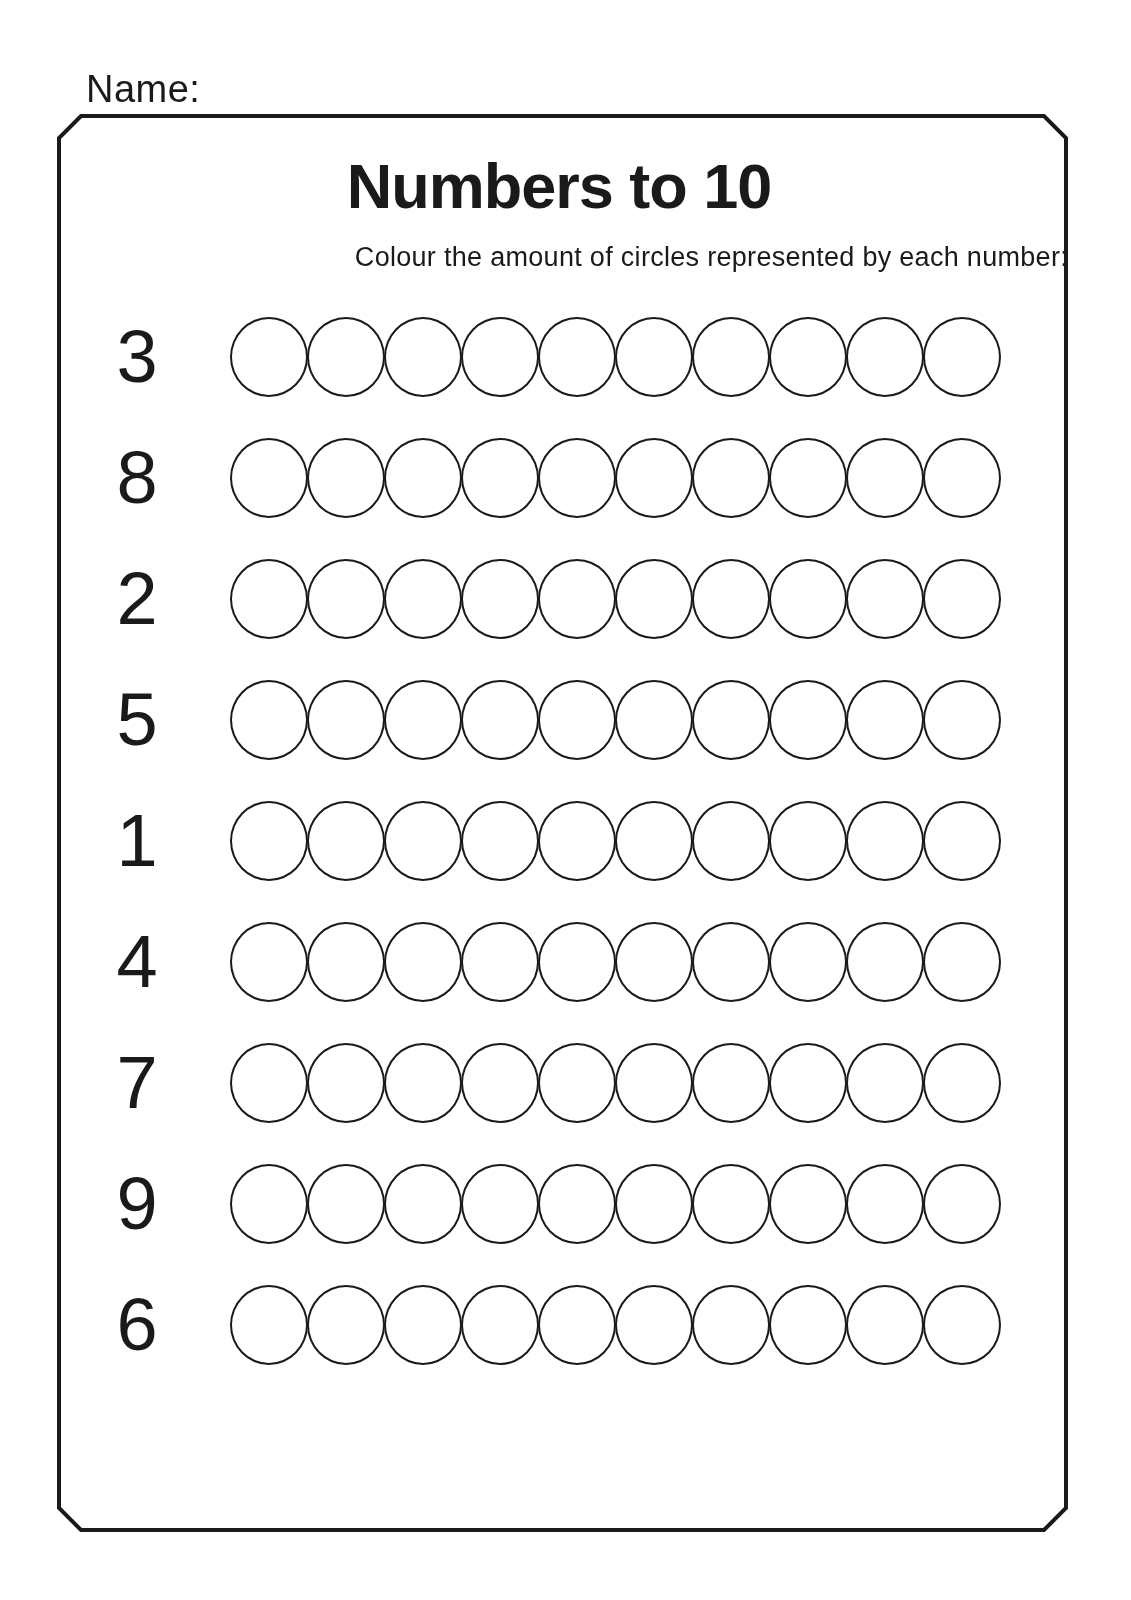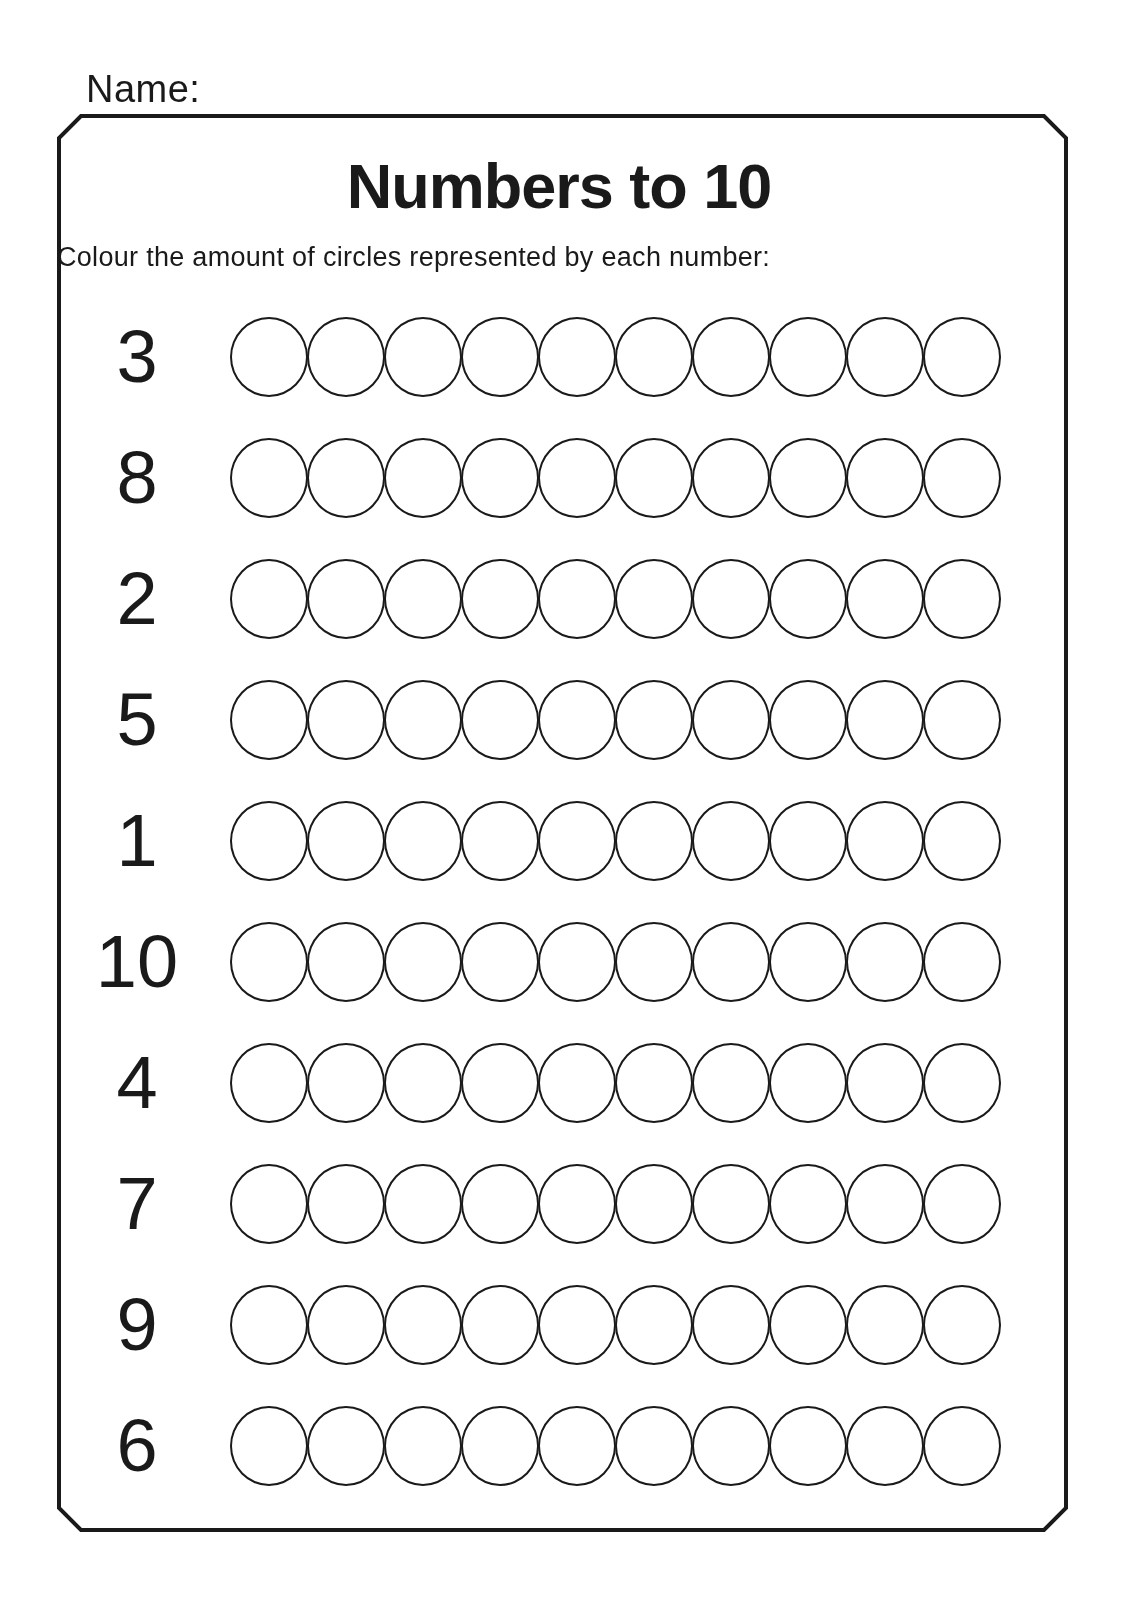--- a/index.html
+++ b/index.html
@@ -46,21 +46,21 @@
     font-weight: 800;
     letter-spacing: -1px;
     color: var(--ink);
   }
   .instruction {
     position: absolute;
     left: 57px;
     top: 242px;
     width: 1011px;
     margin: 0;
-    text-align: left;
+    text-align: right;
     font-size: 27px;
     font-weight: 400;
     letter-spacing: 0.3px;
     color: var(--ink);
   }
   .rows {
     position: absolute;
     left: 57px;
     top: 296px;
     width: 1011px;
@@ -181,35 +181,20 @@
           <div class="circle"></div>
           <div class="circle"></div>
           <div class="circle"></div>
           <div class="circle"></div>
           <div class="circle"></div>
           <div class="circle"></div>
           <div class="circle"></div>
         </div>
   </div>
 
-  <div class="row">
-    <div class="row-number">10</div>
-    <div class="circles">
-          <div class="circle"></div>
-          <div class="circle"></div>
-          <div class="circle"></div>
-          <div class="circle"></div>
-          <div class="circle"></div>
-          <div class="circle"></div>
-          <div class="circle"></div>
-          <div class="circle"></div>
-          <div class="circle"></div>
-          <div class="circle"></div>
-        </div>
-  </div>
 
   <div class="row">
     <div class="row-number">4</div>
     <div class="circles">
           <div class="circle"></div>
           <div class="circle"></div>
           <div class="circle"></div>
           <div class="circle"></div>
           <div class="circle"></div>
           <div class="circle"></div>

